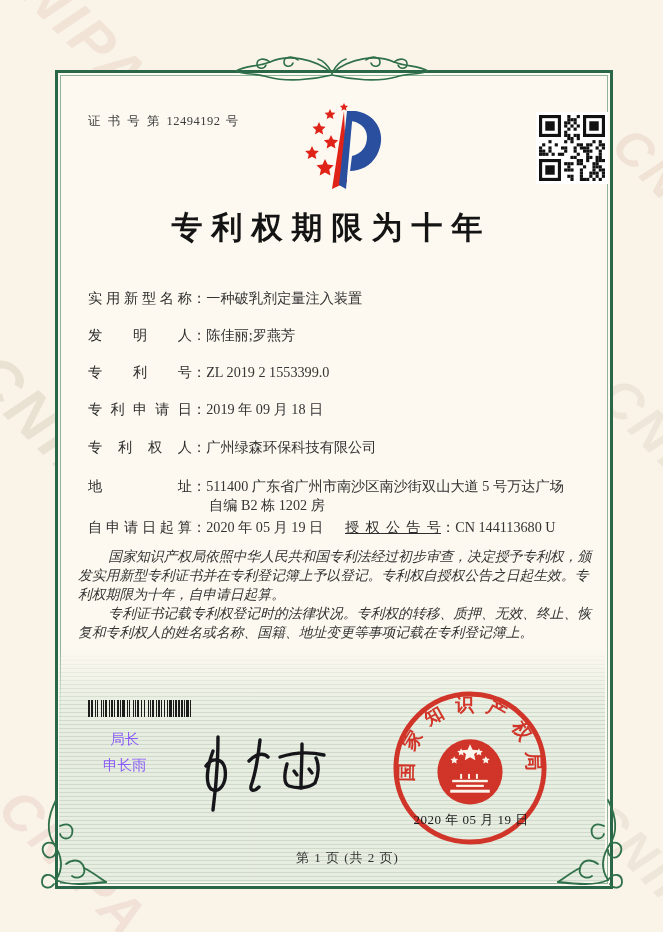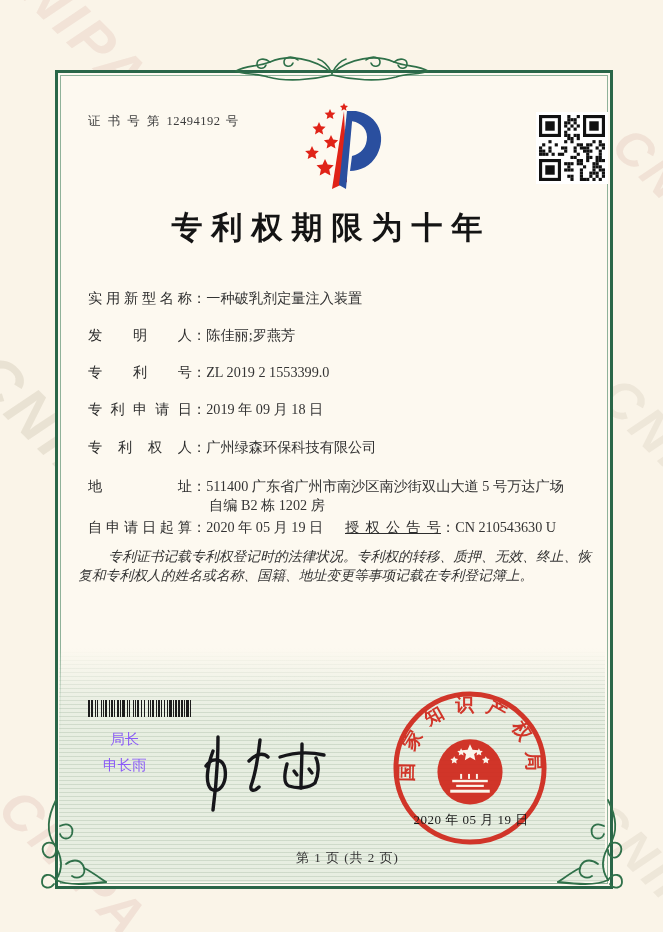--- a/index.html
+++ b/index.html
@@ -274,25 +274,26 @@
         <span class="flabel">专利权人</span>：<span class="fvalue">广州绿森环保科技有限公司</span>
       </div>
       <div class="frow" style="top:188px;">
         <span class="flabel">地址</span>：<span class="fvalue">511400 广东省广州市南沙区南沙街双山大道 5 号万达广场</span>
       </div>
       <div class="frow addr2" style="top:207px;">
         <span class="fvalue">自编 B2 栋 1202 房</span>
       </div>
       <div class="frow" style="top:229px;">
         <span><span class="flabel">自申请日起算</span>：<span class="fvalue">2020 年 05 月 19 日</span></span>
-        <span class="grant2"><span class="flabel g2">授权公告号</span>：<span class="fvalue">CN 210543630 U</span></span>
+        <span class="grant2"><span class="flabel g2">授权公告号</span>：<span class="fvalue">CN 144113680 U</span></span>
       </div>
     </div>
 
     <div class="legal">
+      <p>国家知识产权局依照中华人民共和国专利法经过初步审查，决定授予专利权，颁发实用新型专利证书并在专利登记簿上予以登记。专利权自授权公告之日起生效。专利权期限为十年，自申请日起算。</p>
       <p>专利证书记载专利权登记时的法律状况。专利权的转移、质押、无效、终止、恢复和专利权人的姓名或名称、国籍、地址变更等事项记载在专利登记簿上。</p>
     </div>
 
     <div class="barcode" id="barcode">
         <div style="width: 2.3px; background: rgb(28, 28, 28); flex: 0 0 auto;"></div>
         <div style="width: 1.15px; background: transparent; flex: 0 0 auto;"></div>
         <div style="width: 1.15px; background: rgb(28, 28, 28); flex: 0 0 auto;"></div>
         <div style="width: 2.3px; background: transparent; flex: 0 0 auto;"></div>
         <div style="width: 1.15px; background: rgb(28, 28, 28); flex: 0 0 auto;"></div>
         <div style="width: 1.15px; background: transparent; flex: 0 0 auto;"></div>

